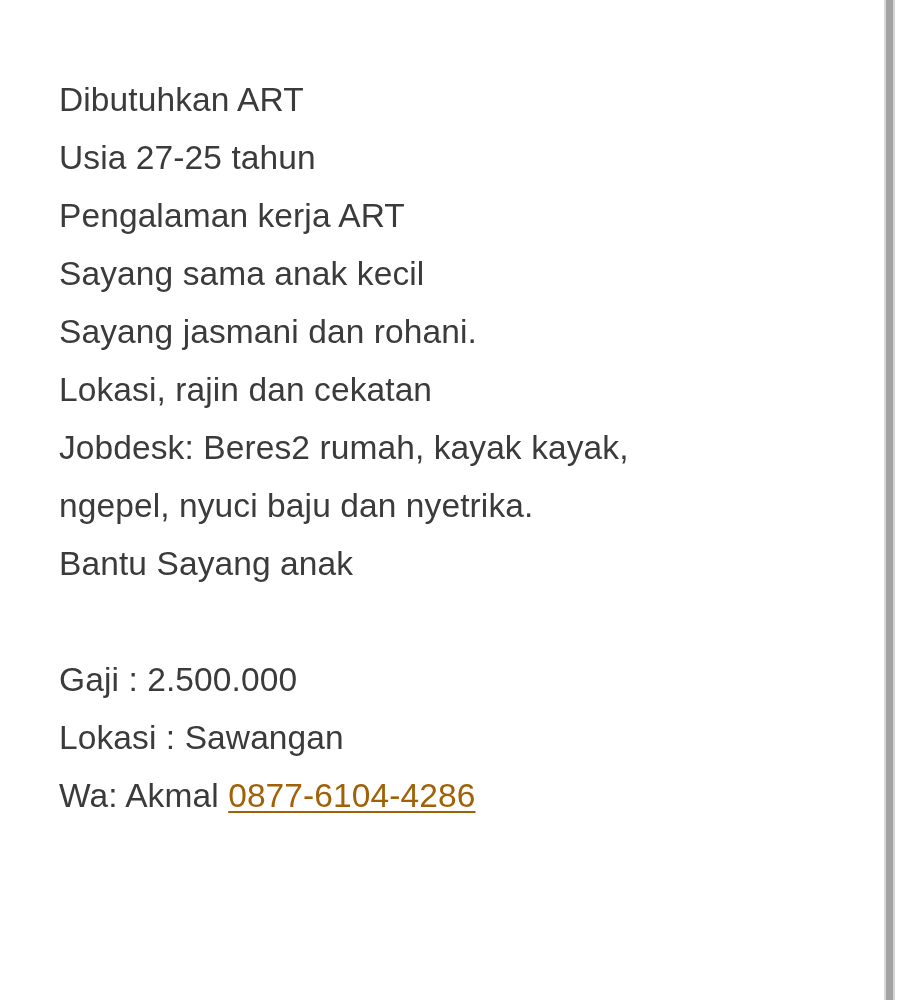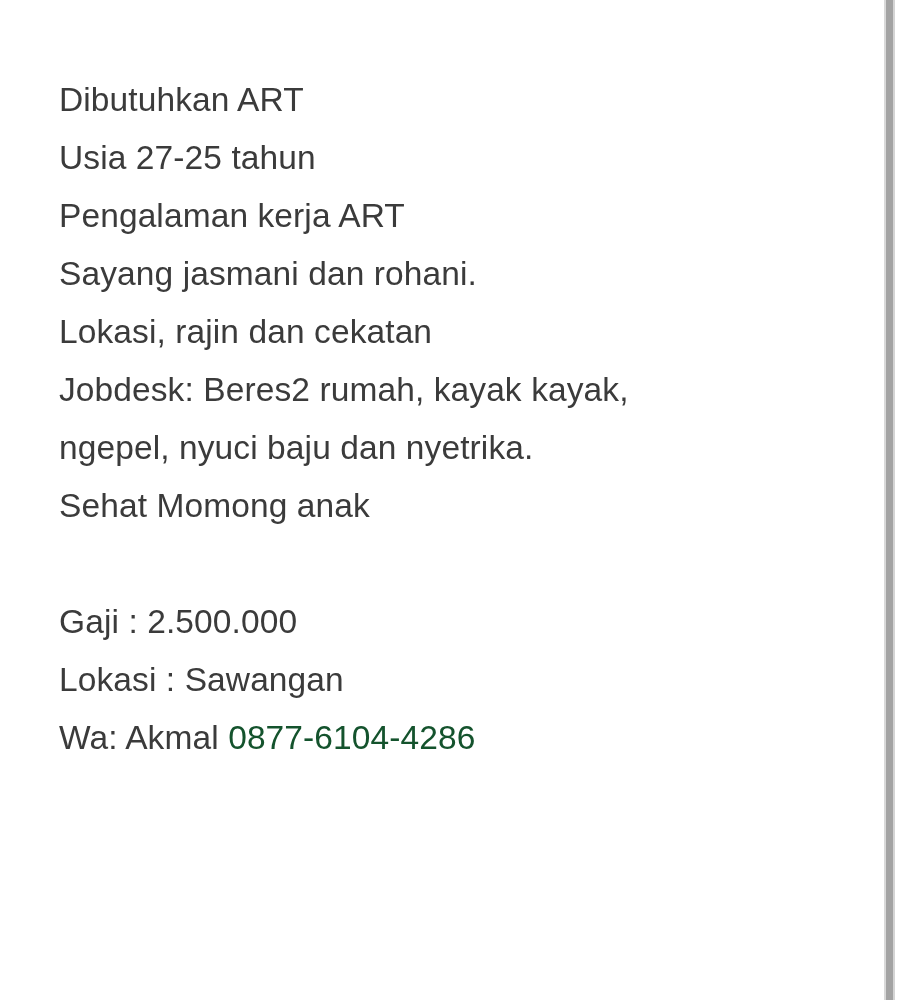--- a/index.html
+++ b/index.html
@@ -35,21 +35,22 @@
     .line {
       display: block;
       white-space: nowrap;
       height: 58px;
     }
     .blank {
       height: 58px;
       display: block;
     }
     .phone-link {
-      color: #14532d;
+      color: #a16207;
+      text-decoration: underline;
       text-decoration-thickness: 2px;
       text-underline-offset: 4px;
       cursor: pointer;
     }
     .scroll-edge {
       position: absolute;
       left: 884px;
       top: 0;
       width: 2px;
       height: 1000px;
@@ -81,25 +82,26 @@
     }
   </style>
 </head>
 <body>
 
 <div class="page">
   <div class="note-body">
     <span class="line">Dibutuhkan ART</span>
     <span class="line">Usia 27-25 tahun</span>
     <span class="line">Pengalaman kerja ART</span>
+    <span class="line">Sayang sama anak kecil</span>
     <span class="line">Sayang jasmani dan rohani.</span>
     <span class="line">Lokasi, rajin dan cekatan</span>
     <span class="line">Jobdesk: Beres2 rumah, kayak kayak,</span>
     <span class="line">ngepel, nyuci baju dan nyetrika.</span>
-    <span class="line">Sehat Momong anak</span>
+    <span class="line">Bantu Sayang anak</span>
     <span class="blank"></span>
     <span class="line">Gaji : 2.500.000</span>
     <span class="line">Lokasi : Sawangan</span>
     <span class="line"><span style="white-space:pre;">Wa: Akmal </span><a class="phone-link">0877-6104-4286</a></span>
   </div>
 </div>
 
 <div class="scroll-edge"></div>
 <div class="scrollbar"></div>
 <div class="scroll-right-edge"></div>

